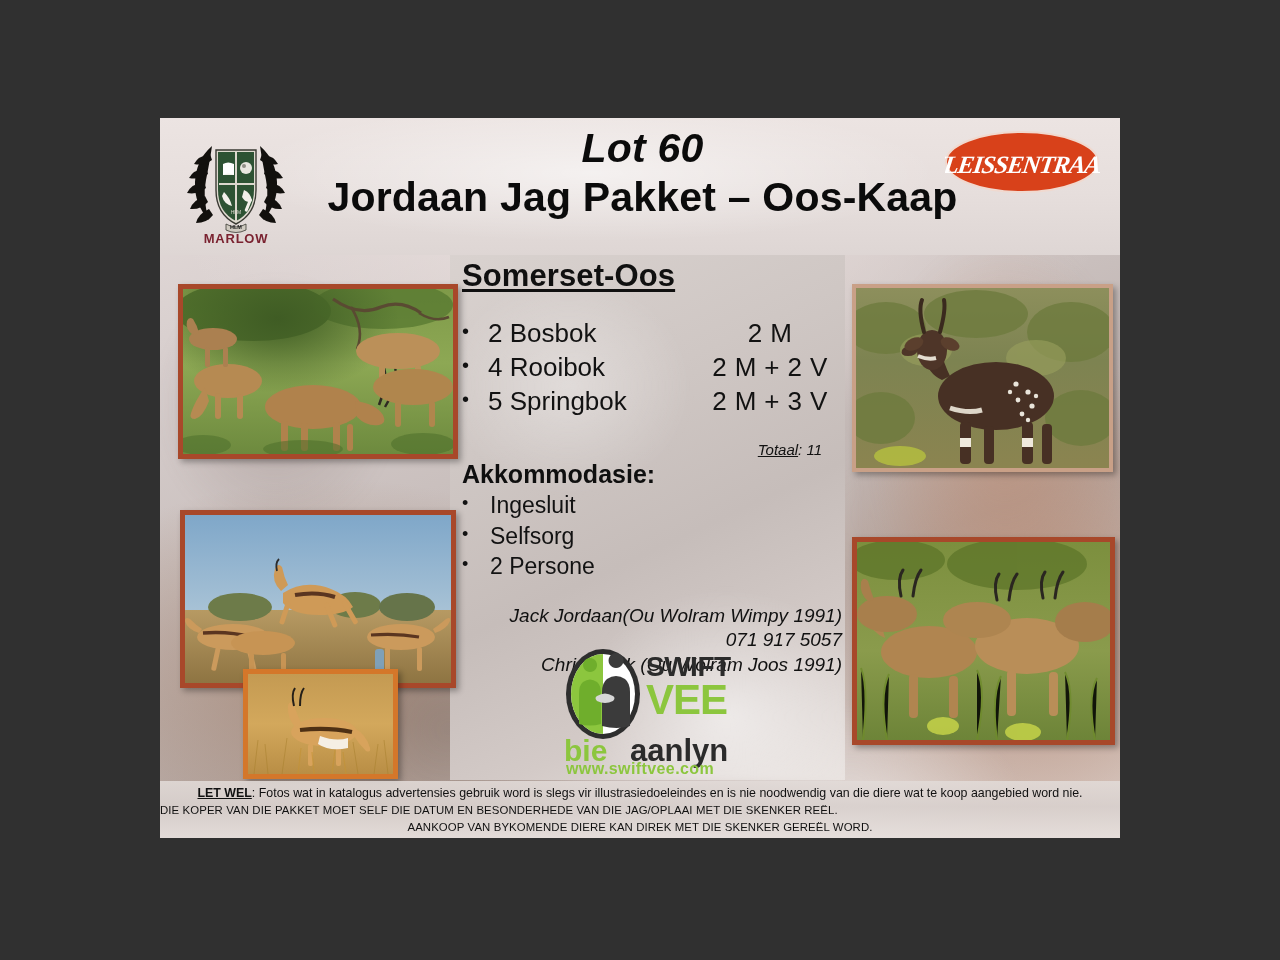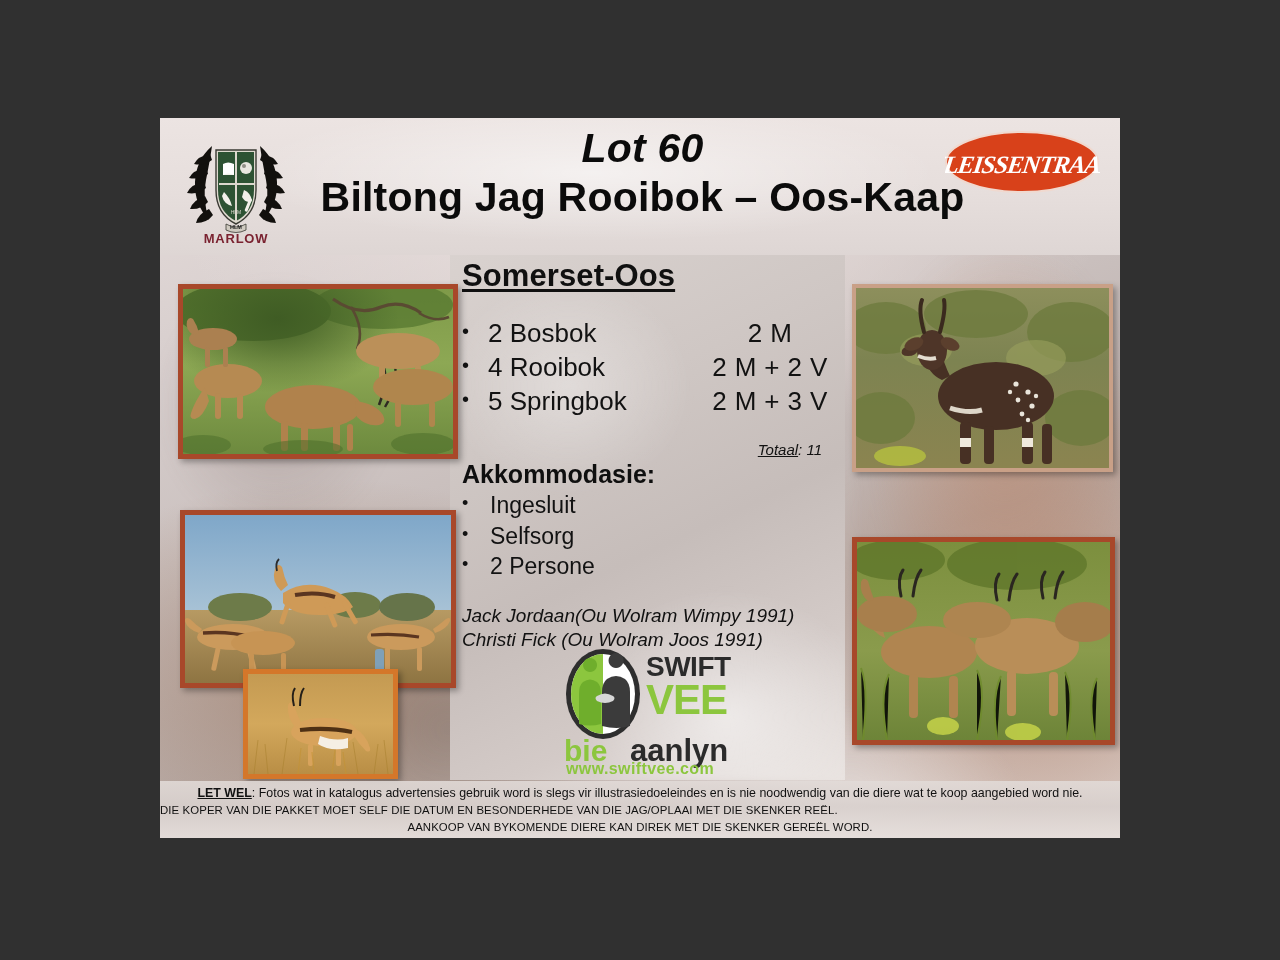--- a/index.html
+++ b/index.html
@@ -81,21 +81,21 @@
     text-align:right;font-style:italic;font-size:15px;color:#111;
     margin-top:23px;padding-right:20px;
   }
   #totaal .u{text-decoration:underline;}
 
   #akk-head{font-size:25px;font-weight:bold;color:#0f0f0f;margin:2px 0 1px 0;}
   ul.lst2{list-style:none;margin:0;padding:0;}
   ul.lst2 li{display:flex;font-size:23px;line-height:1.33;color:#121212;}
   ul.lst2 li .bul{width:28px;flex:0 0 28px;font-size:18px;line-height:1.55;}
 
-  #contact{margin-top:22px;font-style:italic;font-size:19px;line-height:1.29;color:#111;}
+  #contact{margin-top:22px;font-style:italic;font-size:19px;line-height:1.29;color:#111;text-align:right;}
 
   
   #swift{position:absolute;left:398px;top:530px;width:170px;height:128px;z-index:8;}
   .sv-badge{position:absolute;left:6px;top:0;width:78px;height:92px;}
   .sv-swift{position:absolute;left:88px;top:5px;font-size:28px;font-weight:bold;color:#2b2b2b;letter-spacing:-.5px;line-height:1;}
   .sv-vee{position:absolute;left:88px;top:31px;font-size:42px;font-weight:bold;color:#8cc63e;letter-spacing:-1px;line-height:1;}
   .sv-bie{position:absolute;left:6px;top:88px;font-size:30px;font-weight:bold;color:#8cc63e;line-height:1;}
   .sv-aan{position:absolute;left:72px;top:87px;font-size:31px;font-weight:bold;color:#2b2b2b;line-height:1;}
   .sv-url{position:absolute;left:8px;top:113px;font-size:16px;font-weight:bold;color:#8cc63e;letter-spacing:.4px;line-height:1;}
 
@@ -463,21 +463,21 @@
 
   <div id="vleis">
     <svg width="155" height="62" viewBox="0 0 155 62">
       <ellipse cx="77" cy="31" rx="76" ry="30" fill="#d8411a" stroke="#f0d9cf" stroke-width="2"></ellipse>
       <text x="77" y="42" text-anchor="middle" font-family="Liberation Serif, serif" font-size="25" font-weight="bold" font-style="italic" fill="#ffffff" transform="skewX(-8) translate(4,0)" letter-spacing="-1.2">VLEISSENTRAAL</text>
     </svg>
   </div>
 
   <div class="title-wrap">
     <div class="title-1">Lot 60</div>
-    <div class="title-2">Biltong Jag Rooibok – Oos-Kaap</div>
+    <div class="title-2">Jordaan Jag Pakket – Oos-Kaap</div>
   </div>
 
   <div id="content">
     <div class="heading">Somerset-Oos</div>
 
     <ul class="lst" id="animals">
       <li>
         <span class="bul">•</span>
         <span class="nm">2 Bosbok</span>
         <span class="qt">2 M</span>
@@ -510,20 +510,21 @@
         <span>Selfsorg</span>
       </li>
       <li>
         <span class="bul">•</span>
         <span>2 Persone</span>
       </li>
     </ul>
 
     <div id="contact">
       <div>Jack Jordaan(Ou Wolram Wimpy 1991)</div>
+      <div>071 917 5057</div>
       <div>Christi Fick (Ou Wolram Joos 1991)</div>
     </div>
   </div>
 
   <div id="swift">
     <div class="sv-badge">
       <svg width="78" height="92" viewBox="0 0 78 92">
         <ellipse cx="39" cy="46" rx="37" ry="45" fill="#2e2e2e"></ellipse>
         <ellipse cx="39" cy="46" rx="32" ry="40" fill="#ffffff"></ellipse>
         <path d="M7 46 a32 40 0 0 1 32 -40 v80 a32 40 0 0 1 -32 -40z" fill="#8cc63e"></path>

